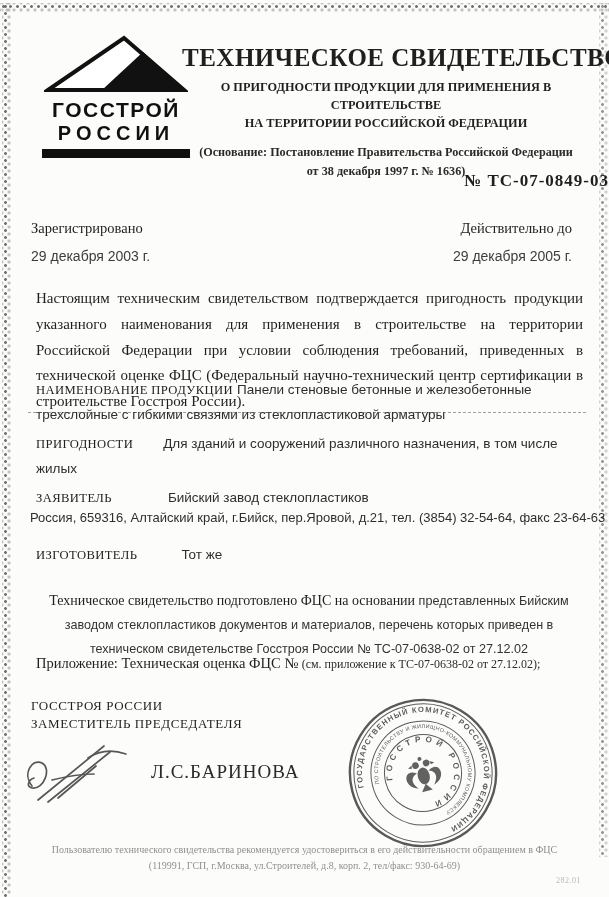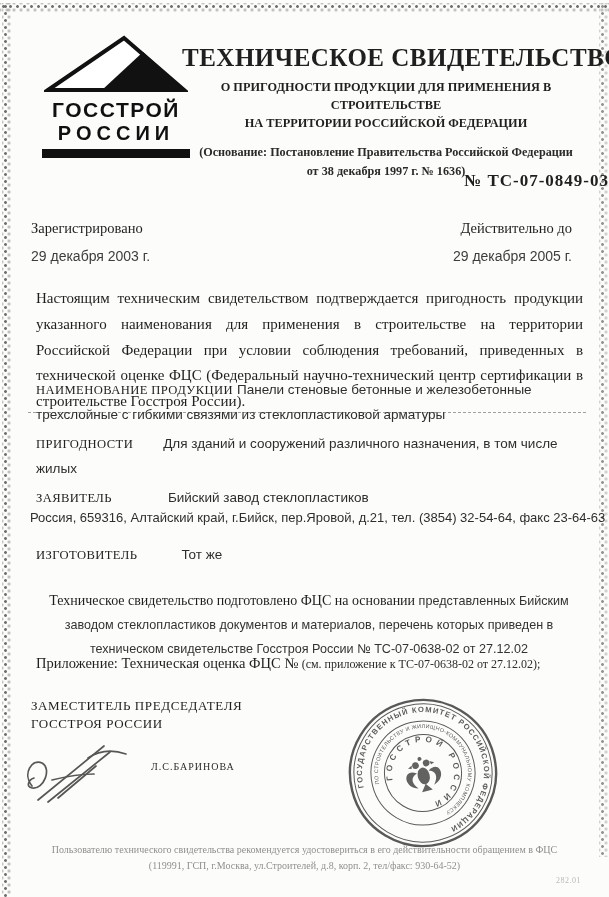--- a/index.html
+++ b/index.html
@@ -58,21 +58,21 @@
 
   .prepared{position:absolute;top:588px;left:31px;width:556px;line-height:1.5;text-align:center;}
   .prep-serif{font-size:14px;}
   .prep-sans{font-family:"Liberation Sans",sans-serif;font-size:12.6px;color:#333;}
 
   .attachment{position:absolute;top:655px;left:36px;width:556px;font-size:14.5px;}
   .attachment .note{font-size:12px;color:#2c2c2c;}
 
   .signatory{position:absolute;top:697px;left:31px;font-size:13px;letter-spacing:.6px;line-height:1.4;}
   .sig-svg{position:absolute;left:18px;top:728px;opacity:.85;}
-  .sig-name{position:absolute;left:151px;top:761px;font-size:10px;letter-spacing:1px;color:#2b2b2b;}
+  .sig-name{position:absolute;left:151px;top:761px;font-size:19px;letter-spacing:1px;color:#2b2b2b;}
 
   .seal{position:absolute;left:347px;top:697px;width:152px;height:152px;
     transform:rotate(-14deg);opacity:.84;}
 
   .footer{position:absolute;bottom:24px;left:0;width:100%;text-align:center;
     font-size:10px;color:#8f8f8f;line-height:1.55;}
   .corner-num{position:absolute;right:28px;bottom:12px;font-size:8px;color:#b8b8b8;letter-spacing:.5px;}
 </style>
 </head>
 <body>
@@ -143,22 +143,22 @@
 
   <div class="prepared">
     <span class="prep-serif">Техническое свидетельство подготовлено  ФЦС на основании </span><span class="prep-sans">представленных Бийским заводом стеклопластиков документов и материалов, перечень которых приведен в техническом свидетельстве Госстроя России  № ТС-07-0638-02 от 27.12.02</span>
   </div>
 
   <div class="attachment">
     <span>Приложение: Техническая оценка ФЦС № </span><span class="note">(см. приложение  к ТС-07-0638-02 от 27.12.02);</span>
   </div>
 
   <div class="signatory">
+    <div>ГОССТРОЯ  РОССИИ</div>
     <div>ЗАМЕСТИТЕЛЬ ПРЕДСЕДАТЕЛЯ</div>
-    <div>ГОССТРОЯ  РОССИИ</div>
   </div>
 
   <svg class="sig-svg" width="135" height="80" viewBox="0 0 135 80">
     <g fill="none" stroke="#3a3a3a" stroke-width="1.7" stroke-linecap="round">
       <path d="M14,58 C4,46 14,30 24,35 C34,40 26,62 14,60 C8,59 10,52 16,50"></path>
       <path d="M20,72 L86,18"></path>
       <path d="M30,74 L92,24"></path>
       <path d="M40,70 L78,38"></path>
       <path d="M70,30 C82,22 96,22 108,26"></path>
       <path d="M34,52 C50,48 64,46 76,46"></path>
@@ -195,17 +195,17 @@
       <circle cx="70.5" cy="67" r="3.4"></circle>
       <circle cx="81.5" cy="67" r="3.4"></circle>
       <path d="M67,66 l-4.5,2.2 3.5,1.2 z"></path>
       <path d="M85,66 l4.5,2.2 -3.5,1.2 z"></path>
       <circle cx="76" cy="61.5" r="2"></circle>
     </g>
   </svg>
 
   <div class="footer">
     <div>Пользователю технического свидетельства рекомендуется удостовериться в его действительности  обращением в ФЦС</div>
-    <div>(119991, ГСП,  г.Москва, ул.Строителей, д.8, корп. 2,  тел/факс: 930-64-52)</div>
+    <div>(119991, ГСП,  г.Москва, ул.Строителей, д.8, корп. 2,  тел/факс: 930-64-69)</div>
   </div>
   <div class="corner-num">282.01</div>
 
 </div>
 
 </body></html>

